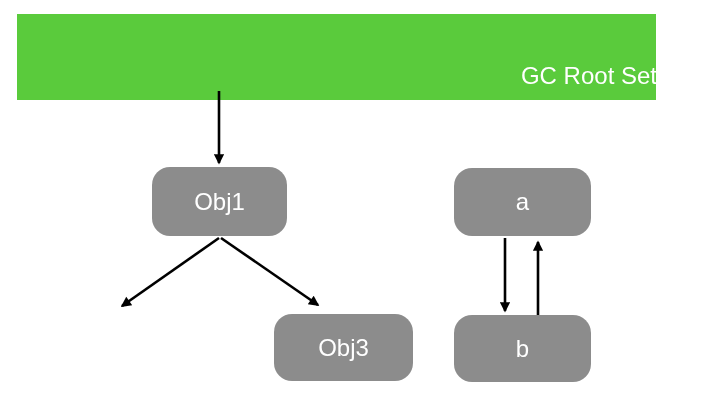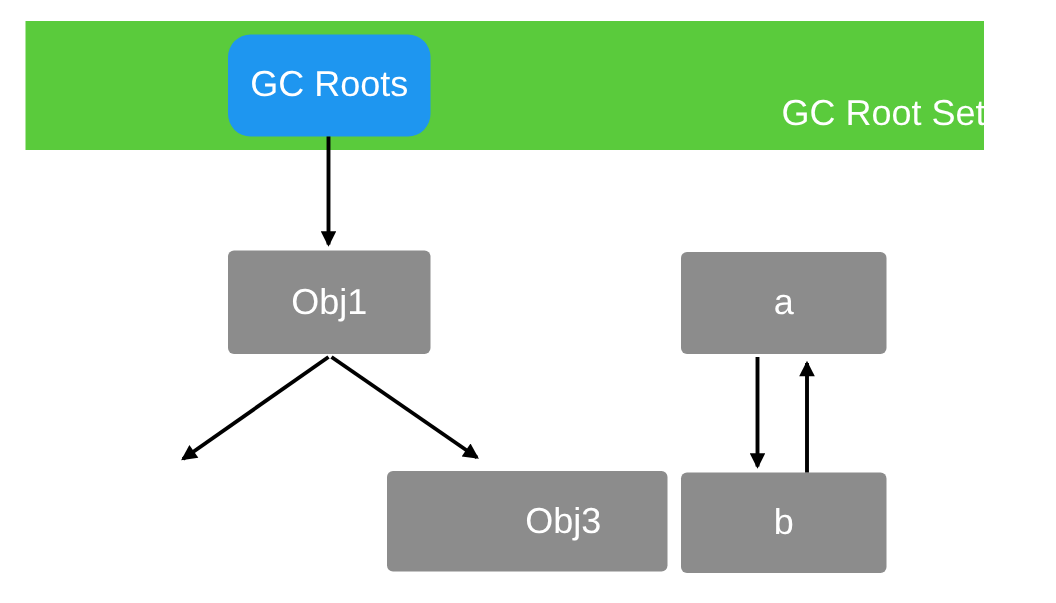--- a/index.html
+++ b/index.html
@@ -30,35 +30,35 @@
     color: var(--label-white, #ffffff);
     font-size: 24px;
     line-height: 1.1;
     white-space: nowrap;
   }
   .node {
     position: absolute;
     display: flex;
     align-items: center;
     justify-content: center;
-    border-radius: 4px;
+    border-radius: 18px;
     color: var(--label-white, #ffffff);
     font-size: 24px;
     background: var(--node-gray, #8c8c8c);
     z-index: 2;
   }
   .node.blue {
     background: var(--node-blue, #1e96f0);
     border-radius: 15px;
     z-index: 3;
   }
   .node-gc-roots { left: 152px; top: 23px;  width: 135px; height: 68px; }
   .node-obj1     { left: 152px; top: 167px; width: 135px; height: 69px; }
   .node-obj2     { left: 33px;  top: 314px; width: 139px; height: 67px; }
-  .node-obj3     { left: 258px; top: 314px; width: 139px; height: 67px; padding-left: 48px; }
+  .node-obj3     { left: 274px; top: 314px; width: 139px; height: 67px; }
   .node-a        { left: 454px; top: 168px; width: 137px; height: 68px; }
   .node-b        { left: 454px; top: 315px; width: 137px; height: 67px; }
   .edges-layer {
     position: absolute;
     left: 0; top: 0;
     width: 704px;
     height: 402px;
     z-index: 4;
     pointer-events: none;
   }
@@ -72,23 +72,20 @@
 </style>
 </head>
 <body>
 
 <div class="stage">
 
   <div class="band">
     <span class="band-label">GC Root Set</span>
   </div>
 
-  <div class="node blue node-gc-roots">
-    <span>GC Roots</span>
-  </div>
 
   <div class="node node-obj1">
     <span>Obj1</span>
   </div>
 
 
   <div class="node node-obj3">
     <span>Obj3</span>
   </div>
 

